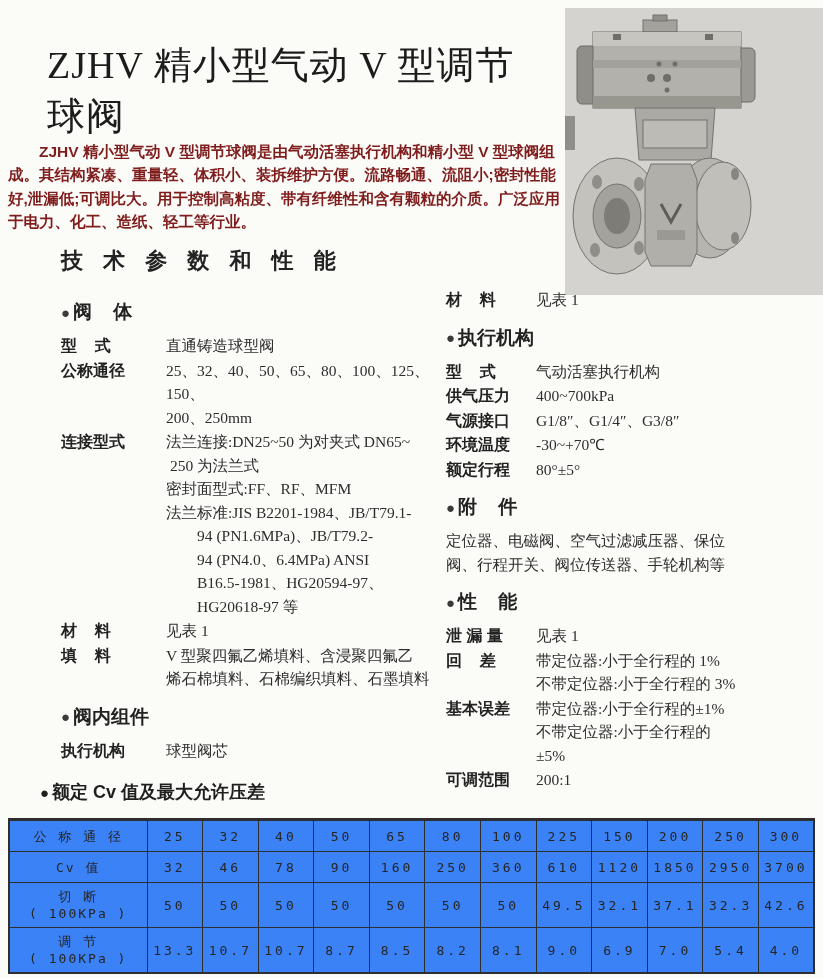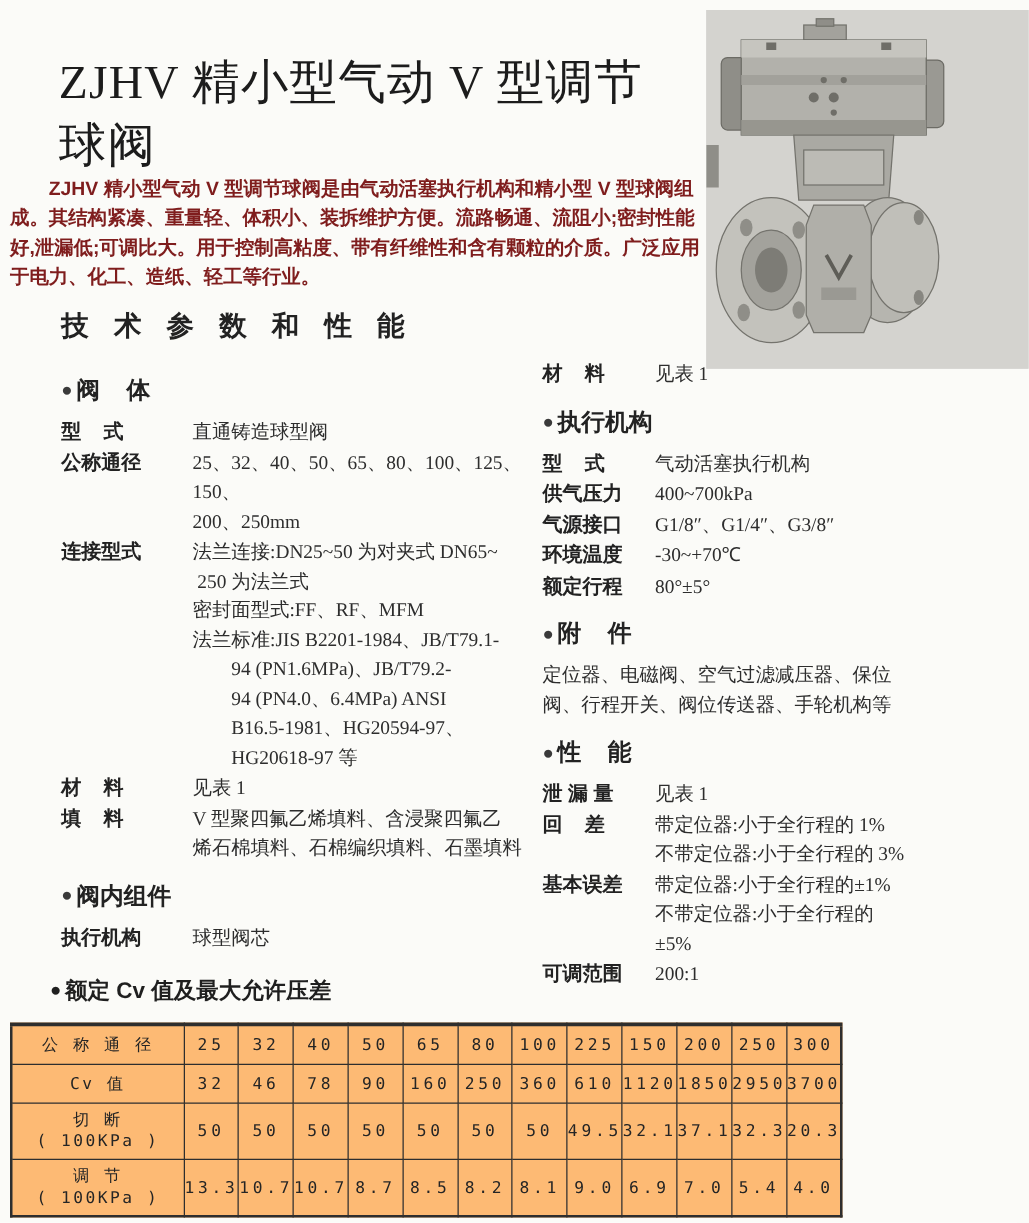--- a/index.html
+++ b/index.html
@@ -18,21 +18,21 @@
     position:absolute; left:8px; top:124px; width:552px;
     font-family:"Liberation Sans", sans-serif;
     font-weight:600; font-size:15.5px; line-height:23.5px;
     text-indent:2em; color:#7f1d1d;
   }
   .photo{
     position:absolute; right:0; top:8px; width:258px; height:287px;
     background:#d4d3cf;
   }
   
-  .main{position:absolute; left:4px; top:246px; width:722px;}
+  .main{position:absolute; left:16px; top:246px; width:722px;}
   .sec-heading{
     margin-left:45px;
     font-family:"Liberation Sans", sans-serif; font-weight:bold;
     font-size:22px; letter-spacing:7px; color:#222; white-space:pre;
   }
   .columns{display:flex; margin-top:10px;}
   .col-left{width:418px; padding-left:45px; box-sizing:border-box;}
   .col-right{flex:1; padding-left:12px; padding-top:2px; box-sizing:border-box;}
   .bullet-head{
     display:flex; align-items:center; white-space:pre;
@@ -57,24 +57,24 @@
   }
   
   .cv-section{position:absolute; left:0; top:780px; width:823px;}
   .cv-heading{
     display:flex; align-items:center; margin-left:40px; white-space:pre;
     font-family:"Liberation Sans", sans-serif; font-weight:bold;
     font-size:18px; color:#1f1f1f;
   }
   .cv-heading .bullet{font-size:15px; margin-right:3px;}
   table.cv{
-    margin:14px 8px 0 8px; width:666px; table-layout:fixed;
+    margin:14px 8px 0 8px; width:807px; table-layout:fixed;
     border-collapse:collapse;
     border:2px solid #2e2e2e; border-top:3px solid #2e2e2e;
-    background:#fdba74;
+    background:#3b82f6;
   }
   table.cv td, table.cv th{
     border:1px solid #2e2e2e; text-align:center; vertical-align:middle;
     font-family:"DejaVu Sans Mono", "Liberation Mono", monospace;
     font-weight:normal; font-size:13px; color:#252525; padding:2px 0;
   }
   table.cv .lblcell{white-space:pre-line; letter-spacing:2px; line-height:17px;}
   table.cv .num{letter-spacing:3px;}
   tr.r1 td, tr.r1 th{height:26px;}
   tr.r2 td, tr.r2 th{height:26px;}
@@ -304,21 +304,21 @@
         <td class="num">50</td>
         <td class="num">50</td>
         <td class="num">50</td>
         <td class="num">50</td>
         <td class="num">50</td>
         <td class="num">50</td>
         <td class="num">49.5</td>
         <td class="num">32.1</td>
         <td class="num">37.1</td>
         <td class="num">32.3</td>
-        <td class="num">20.3</td>
+        <td class="num">42.6</td>
       </tr>
       <tr class="r4">
         <th class="lblcell">调  节
 ( 100KPa )</th>
         <td class="num">13.3</td>
         <td class="num">10.7</td>
         <td class="num">10.7</td>
         <td class="num">8.7</td>
         <td class="num">8.5</td>
         <td class="num">8.2</td>

